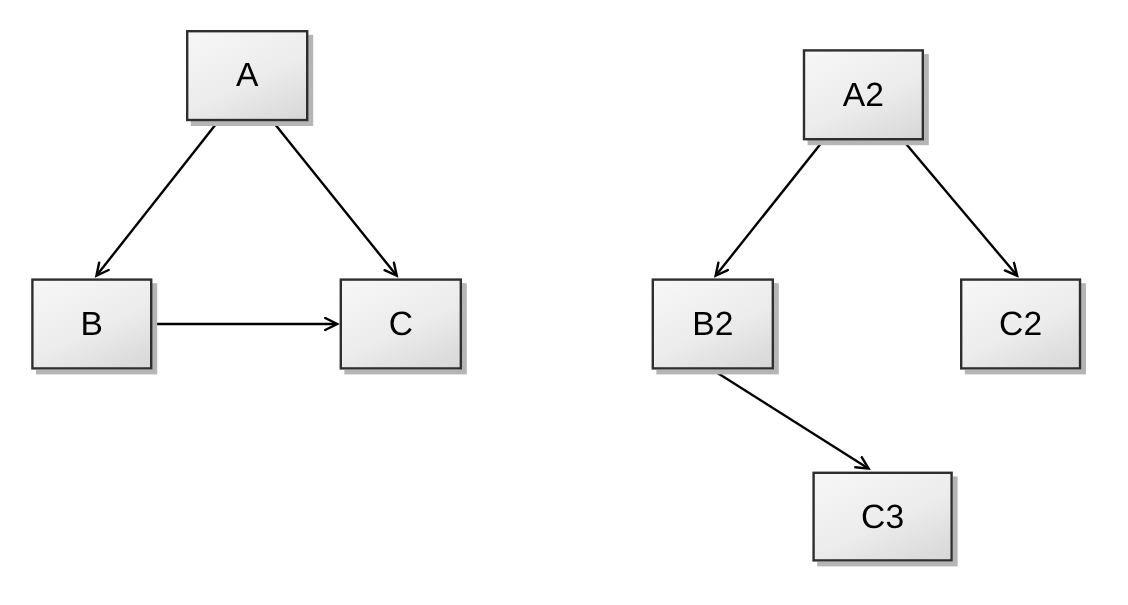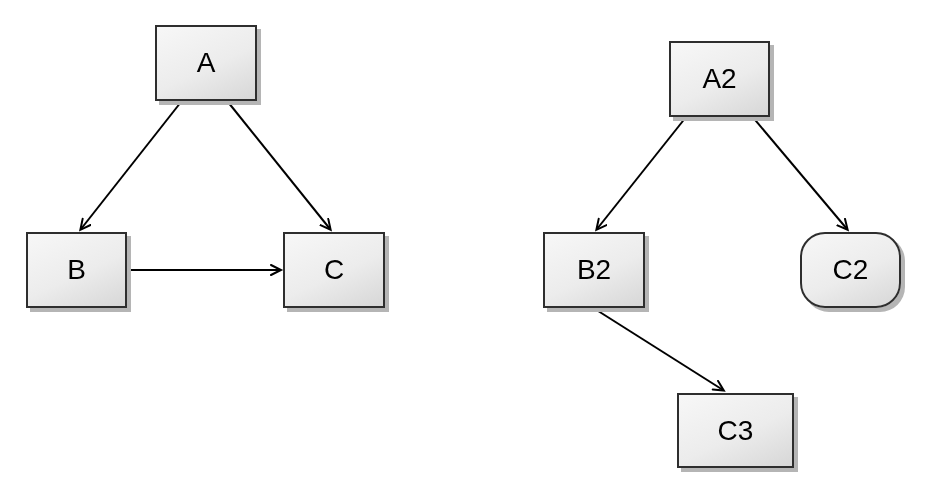--- a/index.html
+++ b/index.html
@@ -64,19 +64,19 @@
     </div>
     <div class="node" style="left: 283px; top: 232px; width: 102px; height: 76px; border-color: rgb(46, 46, 46); box-shadow: rgb(181, 181, 181) 4px 4px 0px 0px; background: linear-gradient(155deg, rgb(247, 247, 247) 0%, rgb(236, 236, 236) 55%, rgb(215, 215, 215) 100%);">
       <span class="node-label">C</span>
     </div>
     <div class="node" style="left: 669px; top: 25px; width: 101px; height: 76px; border-color: rgb(46, 46, 46); box-shadow: rgb(181, 181, 181) 4px 4px 0px 0px; background: linear-gradient(155deg, rgb(247, 247, 247) 0%, rgb(236, 236, 236) 55%, rgb(215, 215, 215) 100%); margin-top: 16px;">
       <span class="node-label">A2</span>
     </div>
     <div class="node" style="left: 543px; top: 232px; width: 102px; height: 76px; border-color: rgb(46, 46, 46); box-shadow: rgb(181, 181, 181) 4px 4px 0px 0px; background: linear-gradient(155deg, rgb(247, 247, 247) 0%, rgb(236, 236, 236) 55%, rgb(215, 215, 215) 100%);">
       <span class="node-label">B2</span>
     </div>
-    <div class="node" style="left: 800px; top: 232px; width: 101px; height: 76px; border-color: rgb(46, 46, 46); box-shadow: rgb(181, 181, 181) 4px 4px 0px 0px; background: linear-gradient(155deg, rgb(247, 247, 247) 0%, rgb(236, 236, 236) 55%, rgb(215, 215, 215) 100%); border-radius: 25px;">
+    <div class="node" style="left: 800px; top: 232px; width: 101px; height: 76px; border-color: rgb(46, 46, 46); box-shadow: rgb(181, 181, 181) 4px 4px 0px 0px; background: linear-gradient(155deg, rgb(247, 247, 247) 0%, rgb(236, 236, 236) 55%, rgb(215, 215, 215) 100%);">
       <span class="node-label">C2</span>
     </div>
     <div class="node" style="left: 677px; top: 393px; width: 117px; height: 75px; border-color: rgb(46, 46, 46); box-shadow: rgb(181, 181, 181) 4px 4px 0px 0px; background: linear-gradient(155deg, rgb(247, 247, 247) 0%, rgb(236, 236, 236) 55%, rgb(215, 215, 215) 100%);">
       <span class="node-label">C3</span>
     </div>
   </div>
 
 </body></html>

